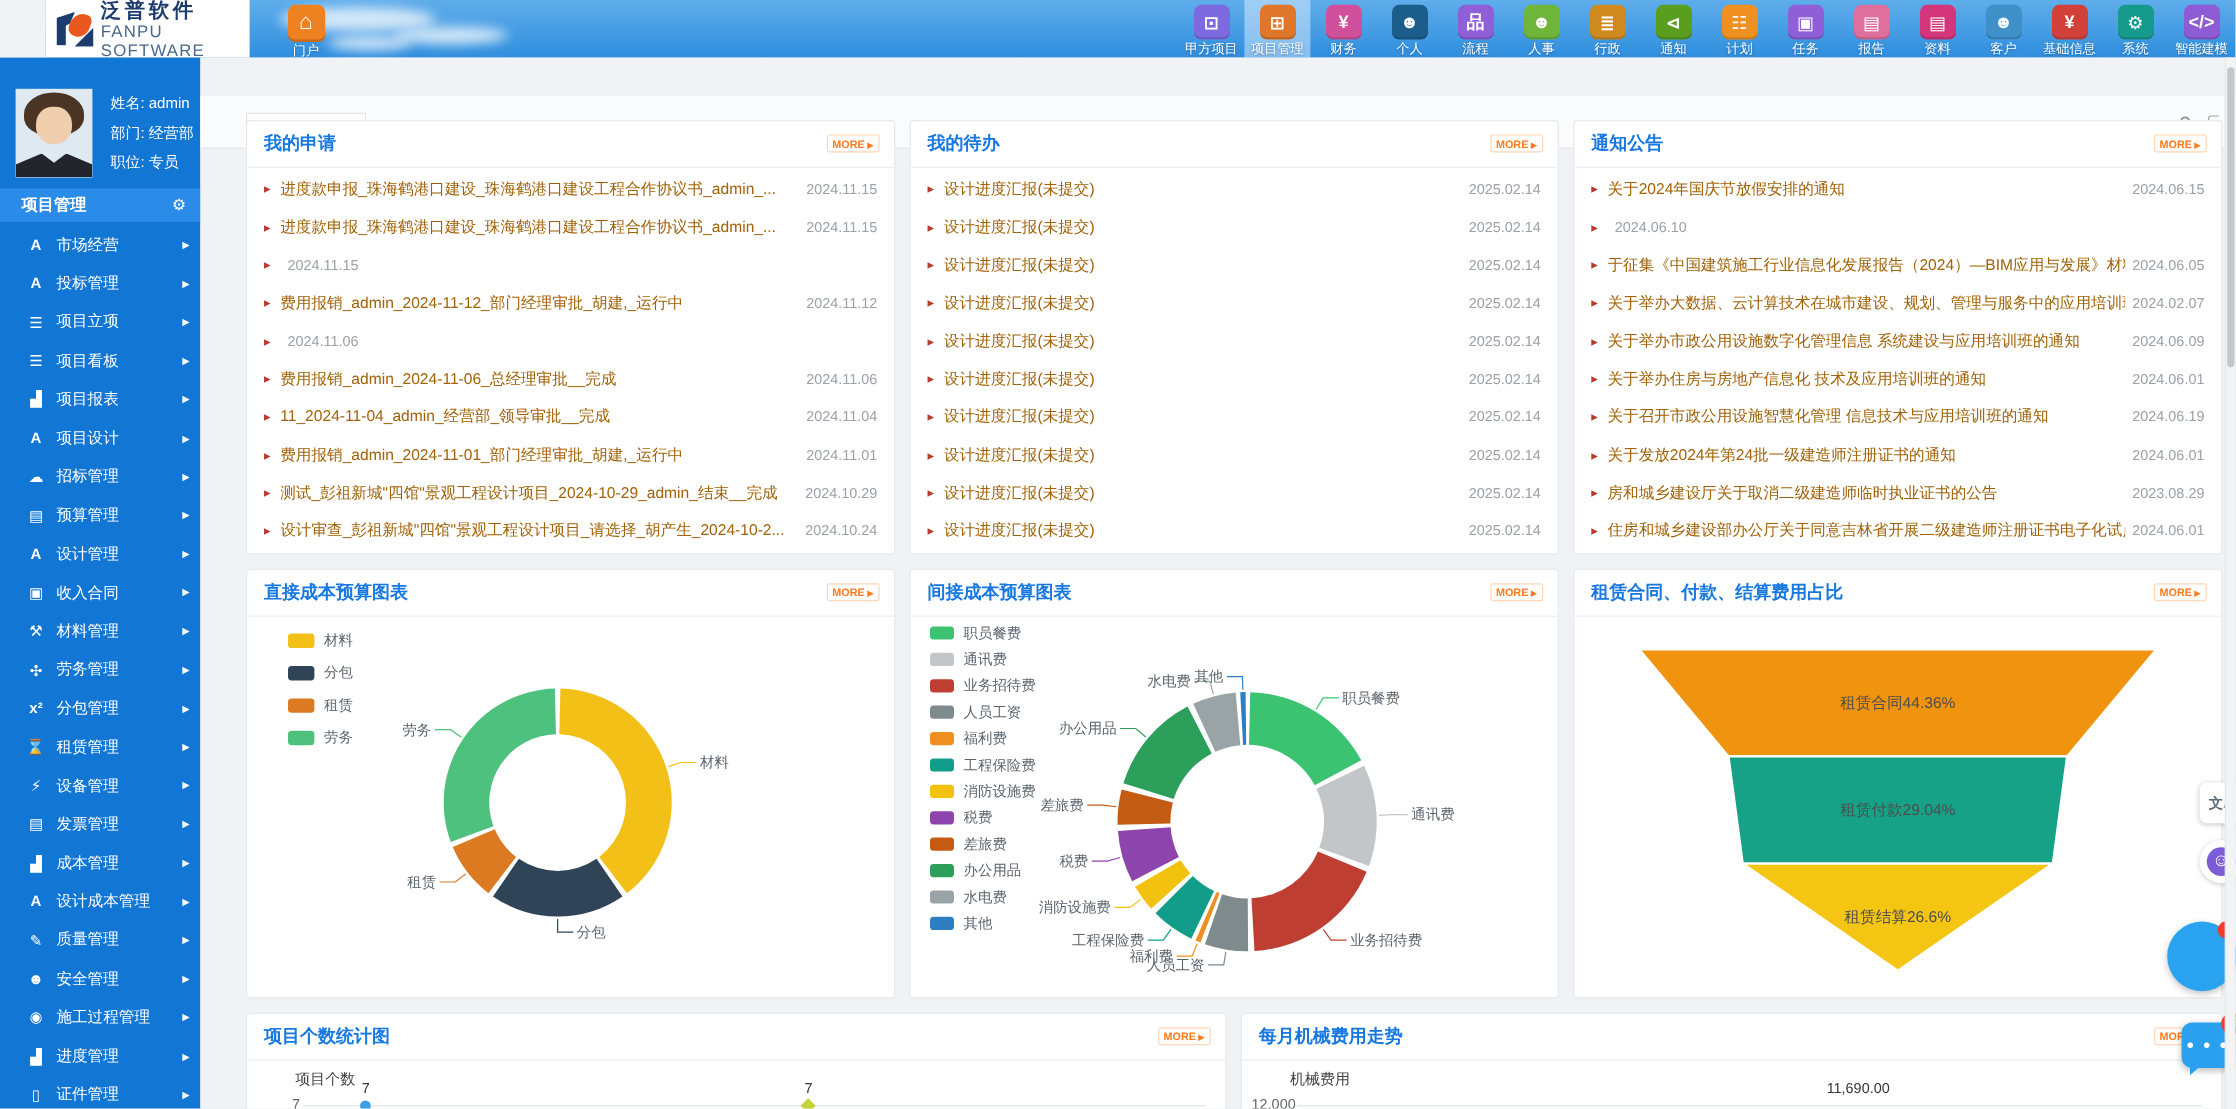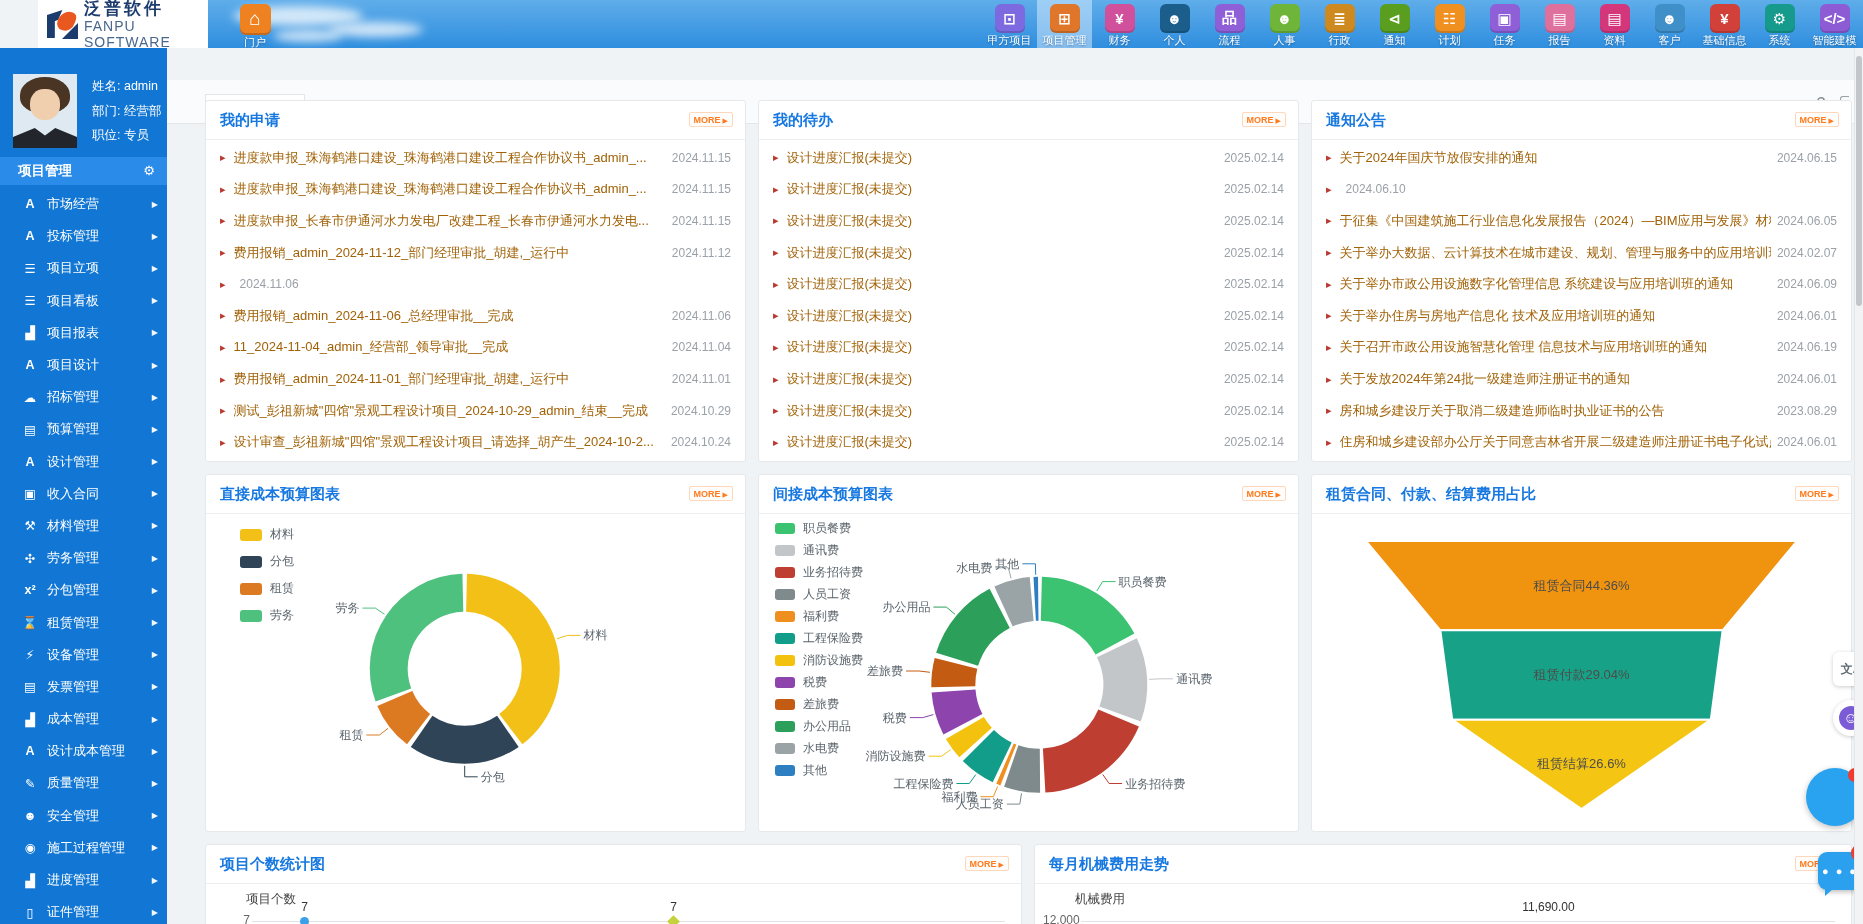--- a/index.html
+++ b/index.html
@@ -348,21 +348,20 @@
           <span class="ptext">进度款申报_珠海鹤港口建设_珠海鹤港口建设工程合作协议书_admin_...</span>
           <span class="pdate">2024.11.15</span>
         </div>
           <div class="prow">
           <span class="rmark">▸</span>
           <span class="ptext">进度款申报_珠海鹤港口建设_珠海鹤港口建设工程合作协议书_admin_...</span>
           <span class="pdate">2024.11.15</span>
         </div>
           <div class="prow">
           <span class="rmark">▸</span>
-          <span class="ptext">进度款申报_长春市伊通河水力发电厂改建工程_长春市伊通河水力发电...</span>
           <span class="pdate">2024.11.15</span>
         </div>
           <div class="prow">
           <span class="rmark">▸</span>
           <span class="ptext">费用报销_admin_2024-11-12_部门经理审批_胡建,_运行中</span>
           <span class="pdate">2024.11.12</span>
         </div>
           <div class="prow">
           <span class="rmark">▸</span>
           <span class="pdate">2024.11.06</span>

